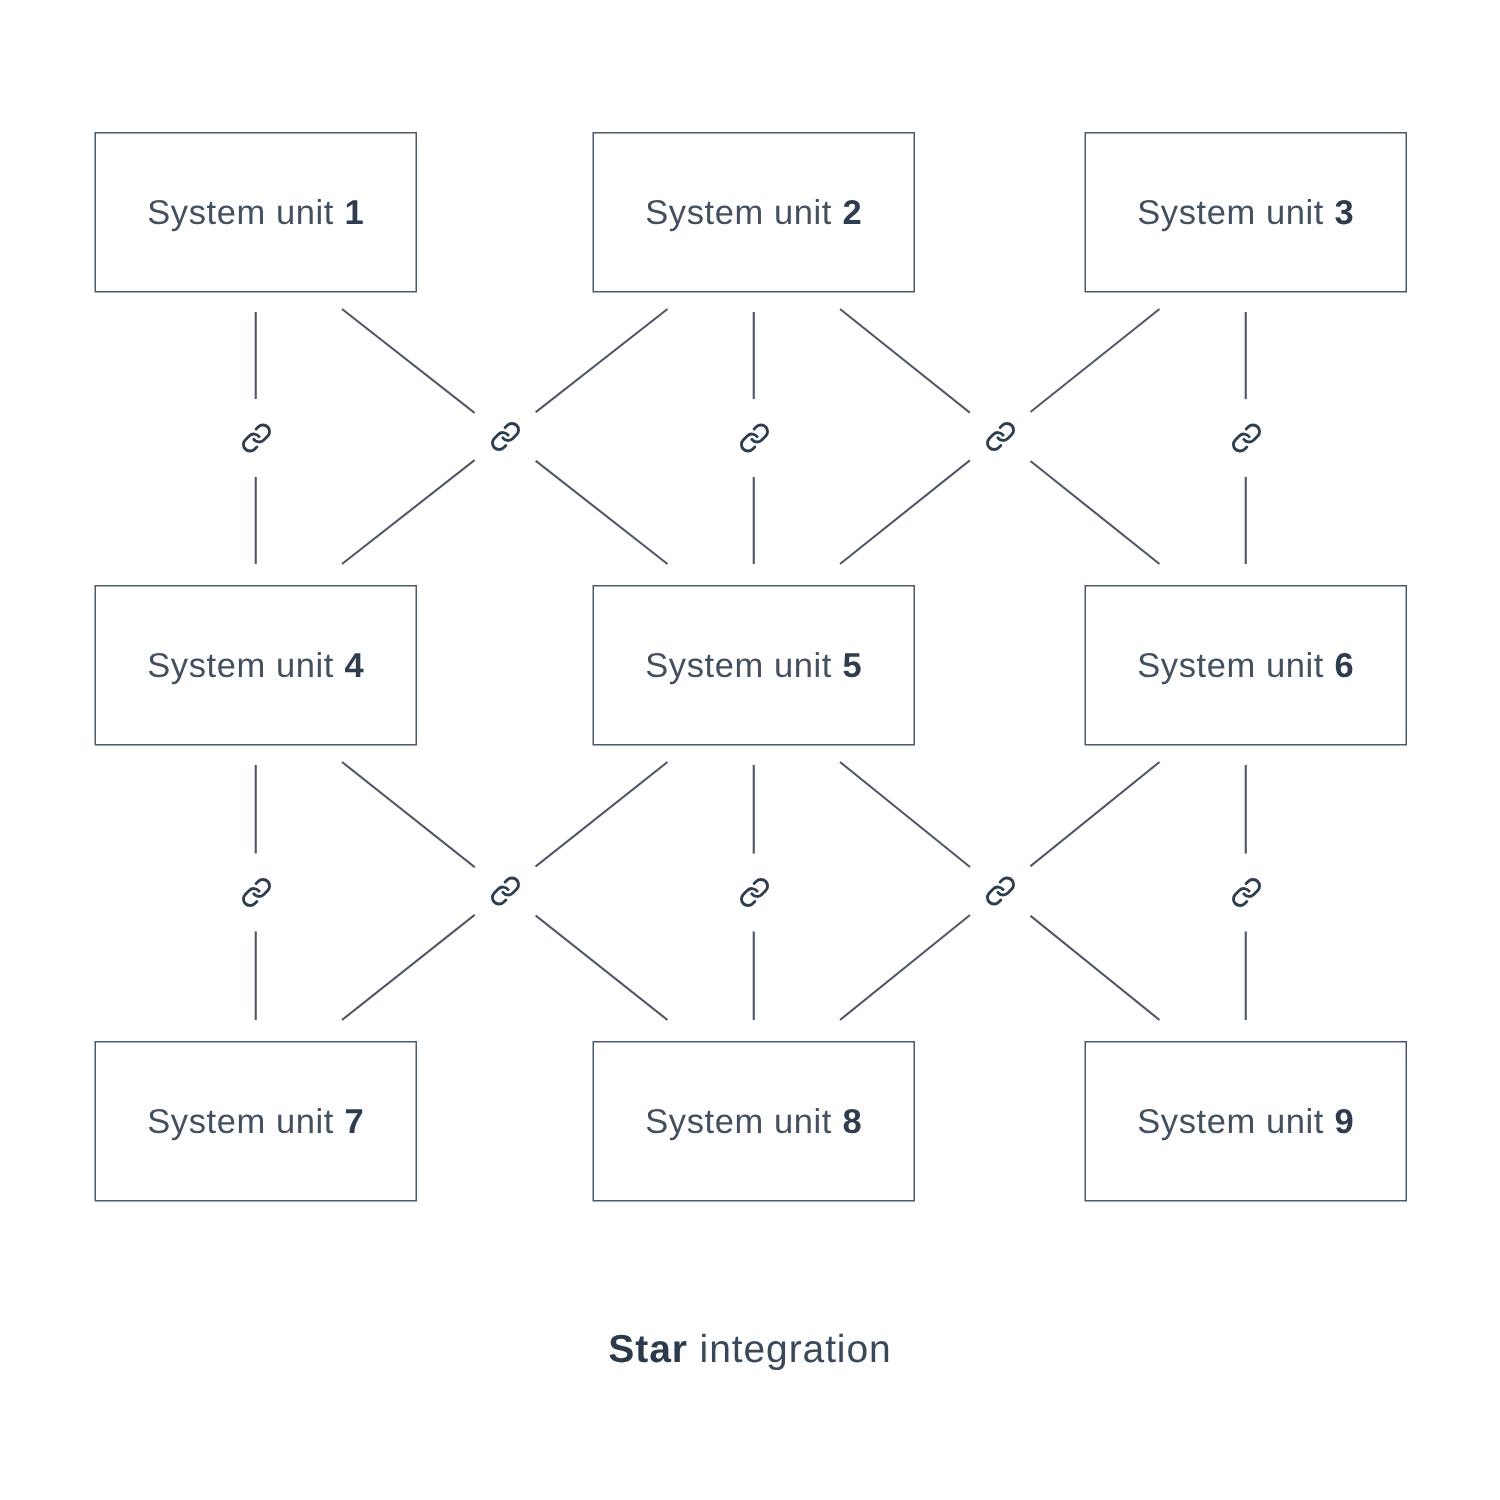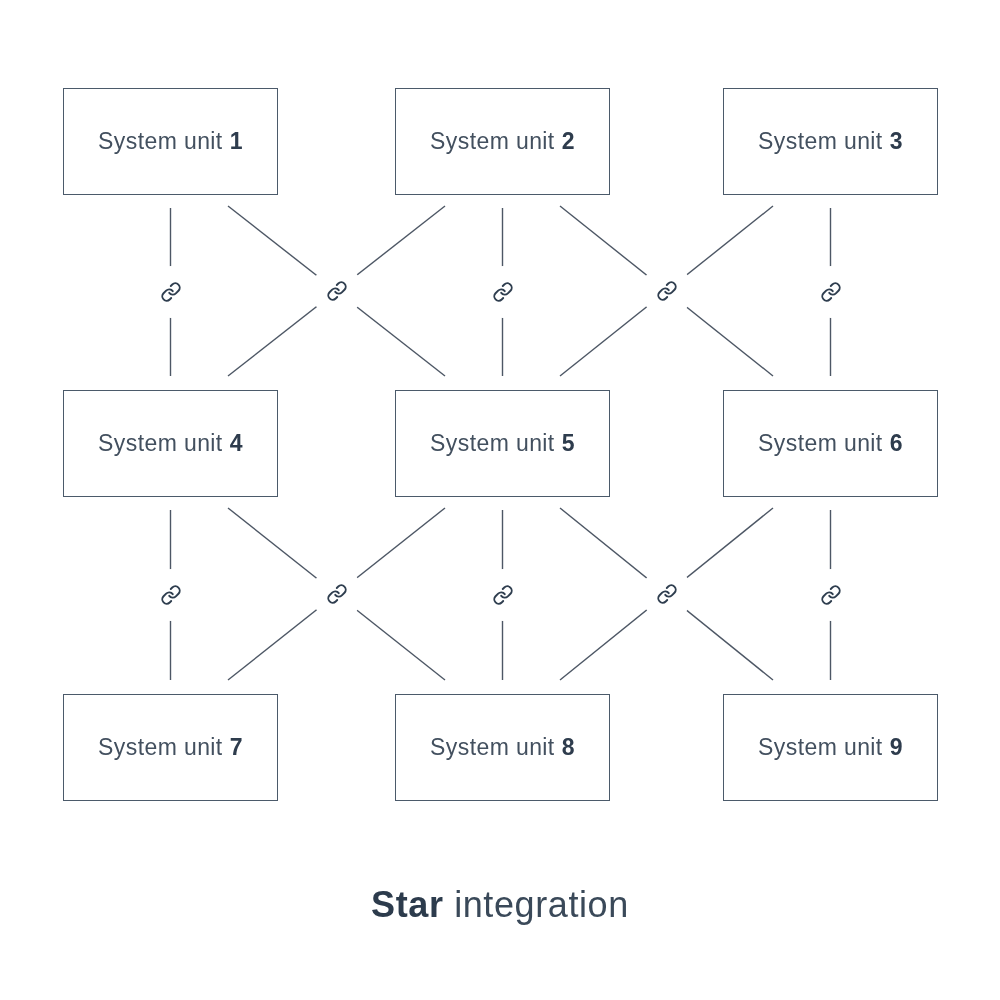--- a/index.html
+++ b/index.html
@@ -44,21 +44,21 @@
     font-weight: 700;
     color: #2e3c4d;
     margin-left: 7px;
   }
   .diagram-title {
     position: absolute;
     left: 0;
     top: 884px;
     width: 100%;
     text-align: center;
-    font-size: 36px;
+    font-size: 26px;
     letter-spacing: 0.6px;
     color: #34435466;
     color: #344354;
   }
   .diagram-title .title-bold {
     font-weight: 700;
     color: #2c3b4c;
   }
   .diagram-title .title-regular {
     font-weight: 400;

